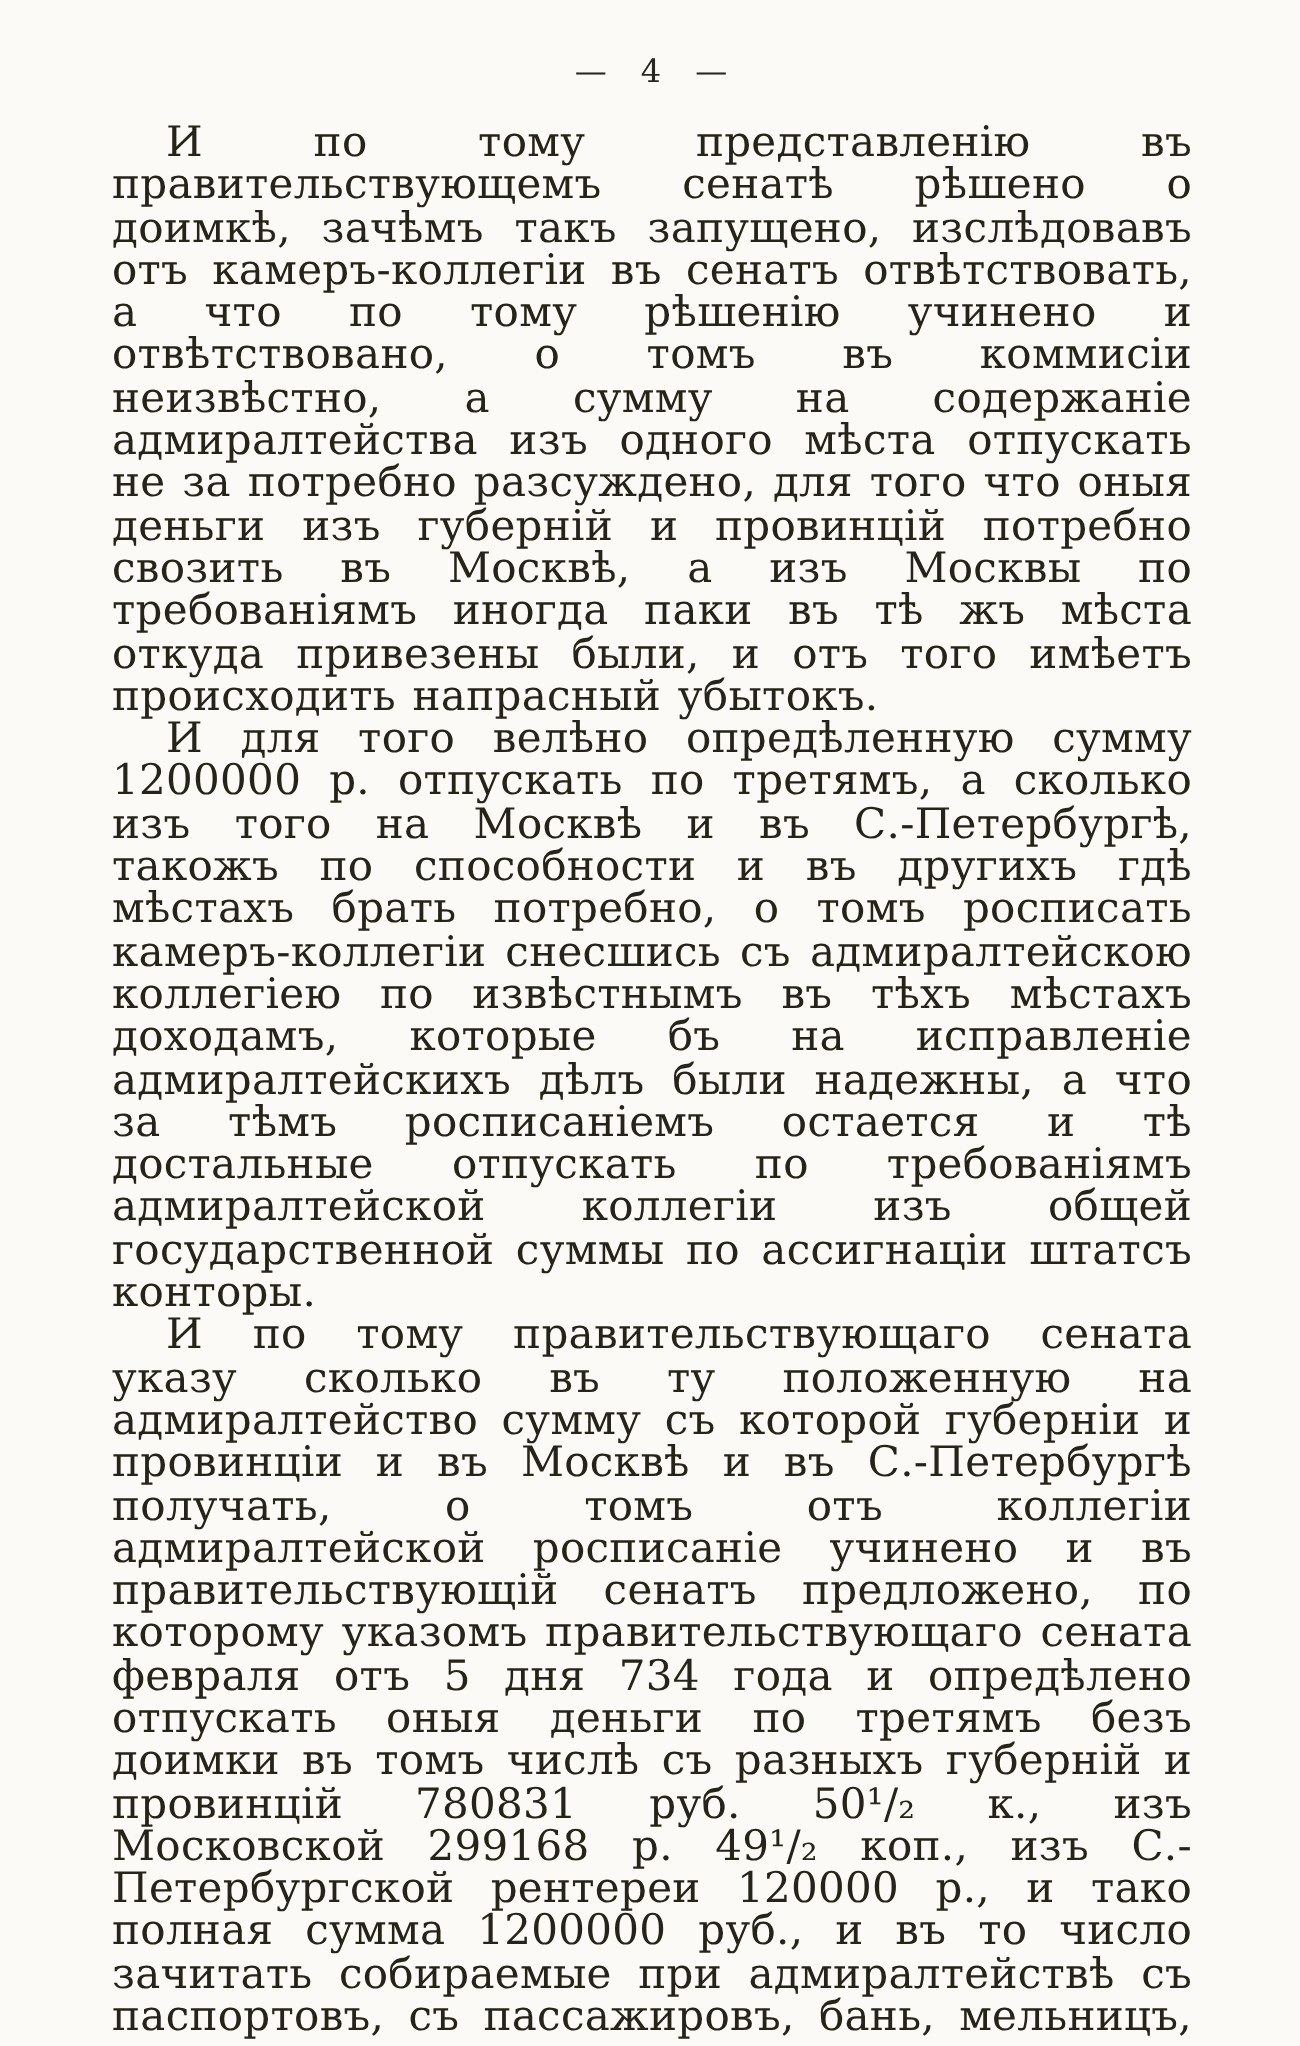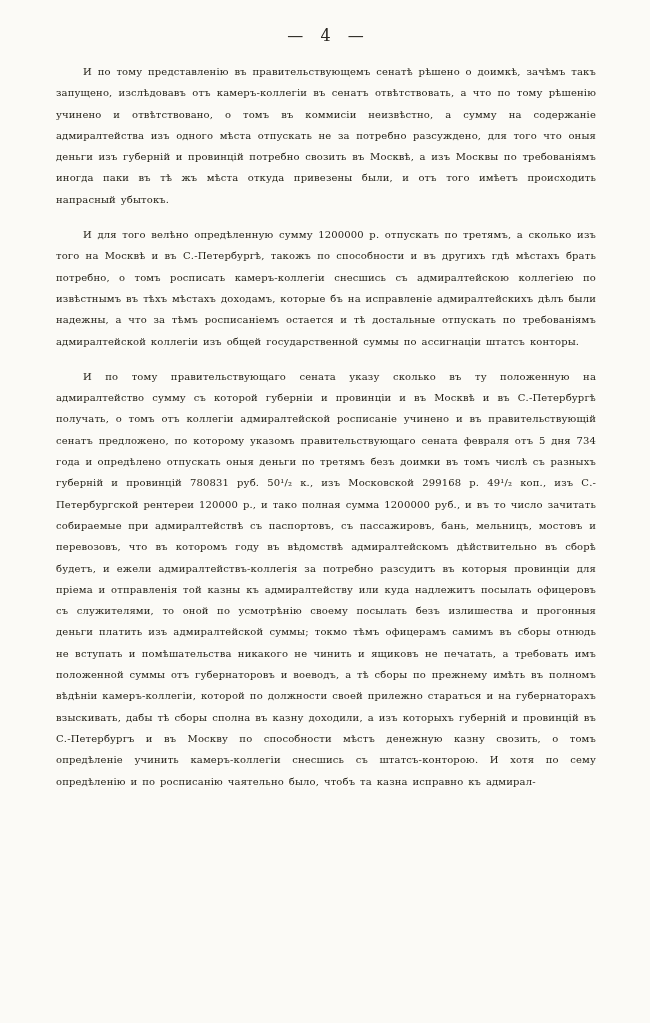--- a/index.html
+++ b/index.html
@@ -24,29 +24,29 @@
     font-size: 16px;
     letter-spacing: 1px;
     margin-bottom: 16px;
     word-spacing: 10px;
     color: #2a2722;
   }
   .body-text p {
     margin: 0;
     text-align: justify;
     text-indent: 27px;
-    font-size: 10px;
+    font-size: 21px;
     line-height: 21.3px;
     letter-spacing: 0.15px;
     word-spacing: 1.5px;
     color: #262319;
     text-rendering: optimizeLegibility;
   }
   .body-text p + p {
-    margin-top: 14px;
+    margin-top: 0;
   }
 </style>
 </head>
 <body>
 
 <div class="scan-page">
   <div class="page-head">— 4 —</div>
   <div class="body-text">
     <p>И по тому представленію въ правительствующемъ сенатѣ рѣшено о доимкѣ, зачѣмъ такъ запущено, изслѣдовавъ отъ камеръ-коллегіи въ сенатъ отвѣтствовать, а что по тому рѣшенію учинено и отвѣтствовано, о томъ въ коммисіи неизвѣстно, а сумму на содержаніе адмиралтейства изъ одного мѣста отпускать не за потребно разсуждено, для того что оныя деньги изъ губерній и провинцій потребно свозить въ Москвѣ, а изъ Москвы по требованіямъ иногда паки въ тѣ жъ мѣста откуда привезены были, и отъ того имѣетъ происходить напрасный убытокъ.</p>
     <p>И для того велѣно опредѣленную сумму 1200000 р. отпускать по третямъ, а сколько изъ того на Москвѣ и въ С.-Петербургѣ, такожъ по способности и въ другихъ гдѣ мѣстахъ брать потребно, о томъ росписать камеръ-коллегіи снесшись съ адмиралтейскою коллегіею по извѣстнымъ въ тѣхъ мѣстахъ доходамъ, которые бъ на исправленіе адмиралтейскихъ дѣлъ были надежны, а что за тѣмъ росписаніемъ остается и тѣ достальные отпускать по требованіямъ адмиралтейской коллегіи изъ общей государственной суммы по ассигнаціи штатсъ конторы.</p>

